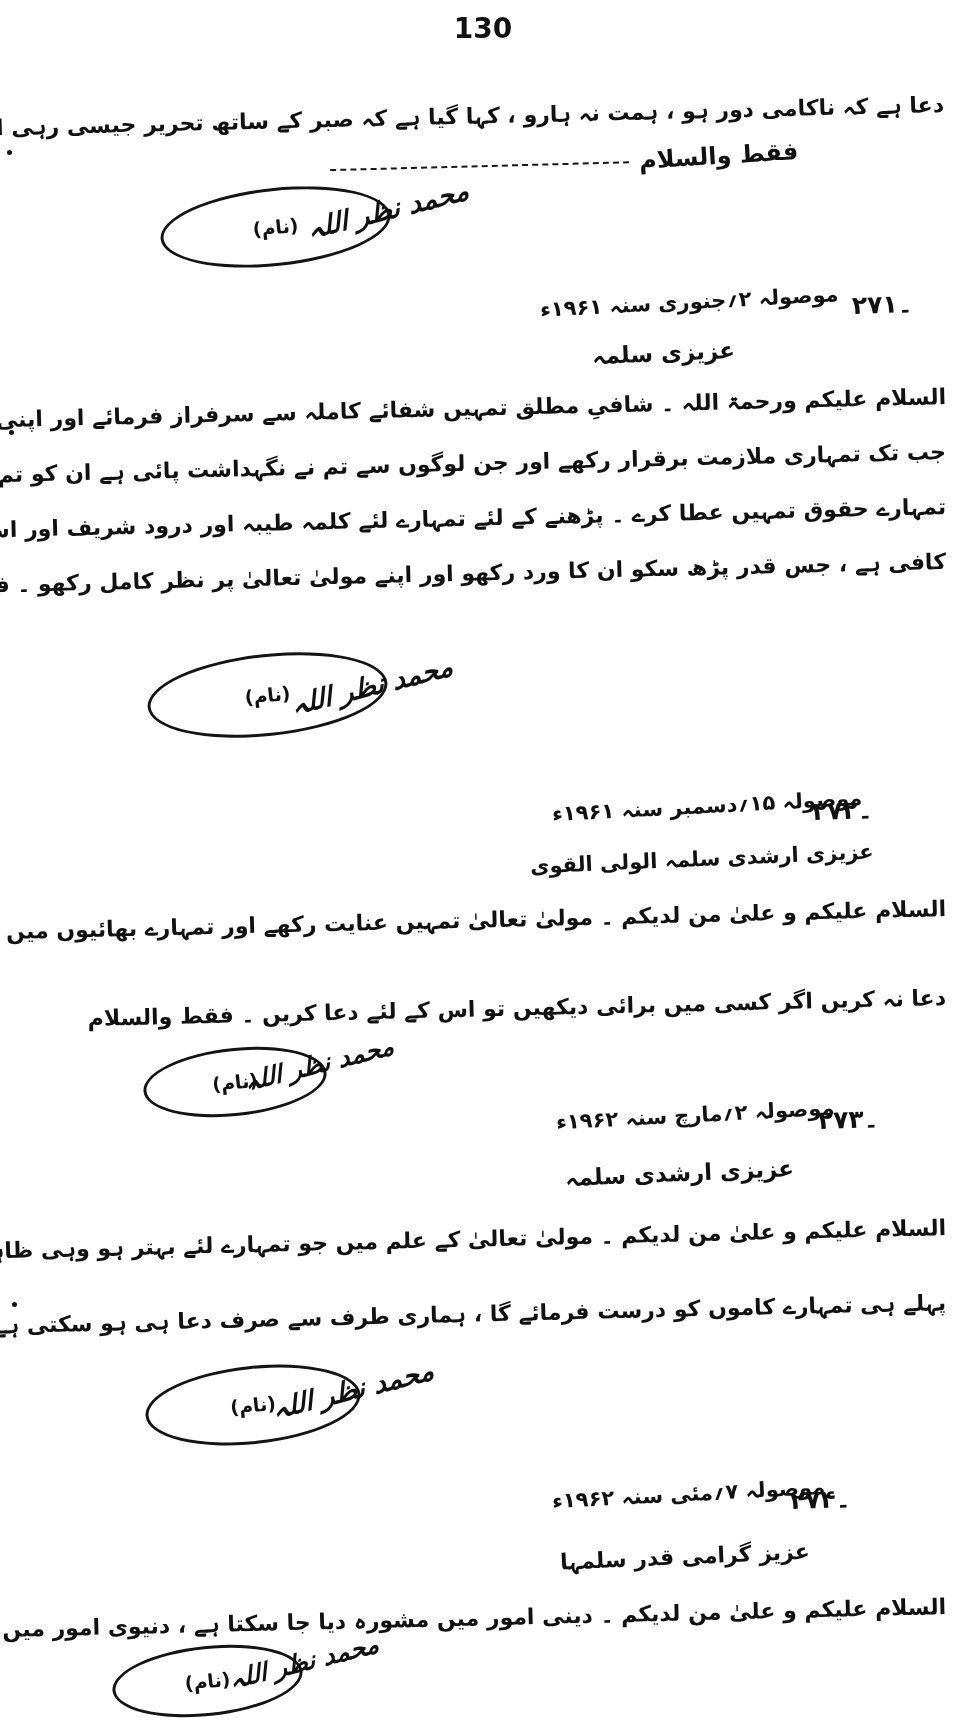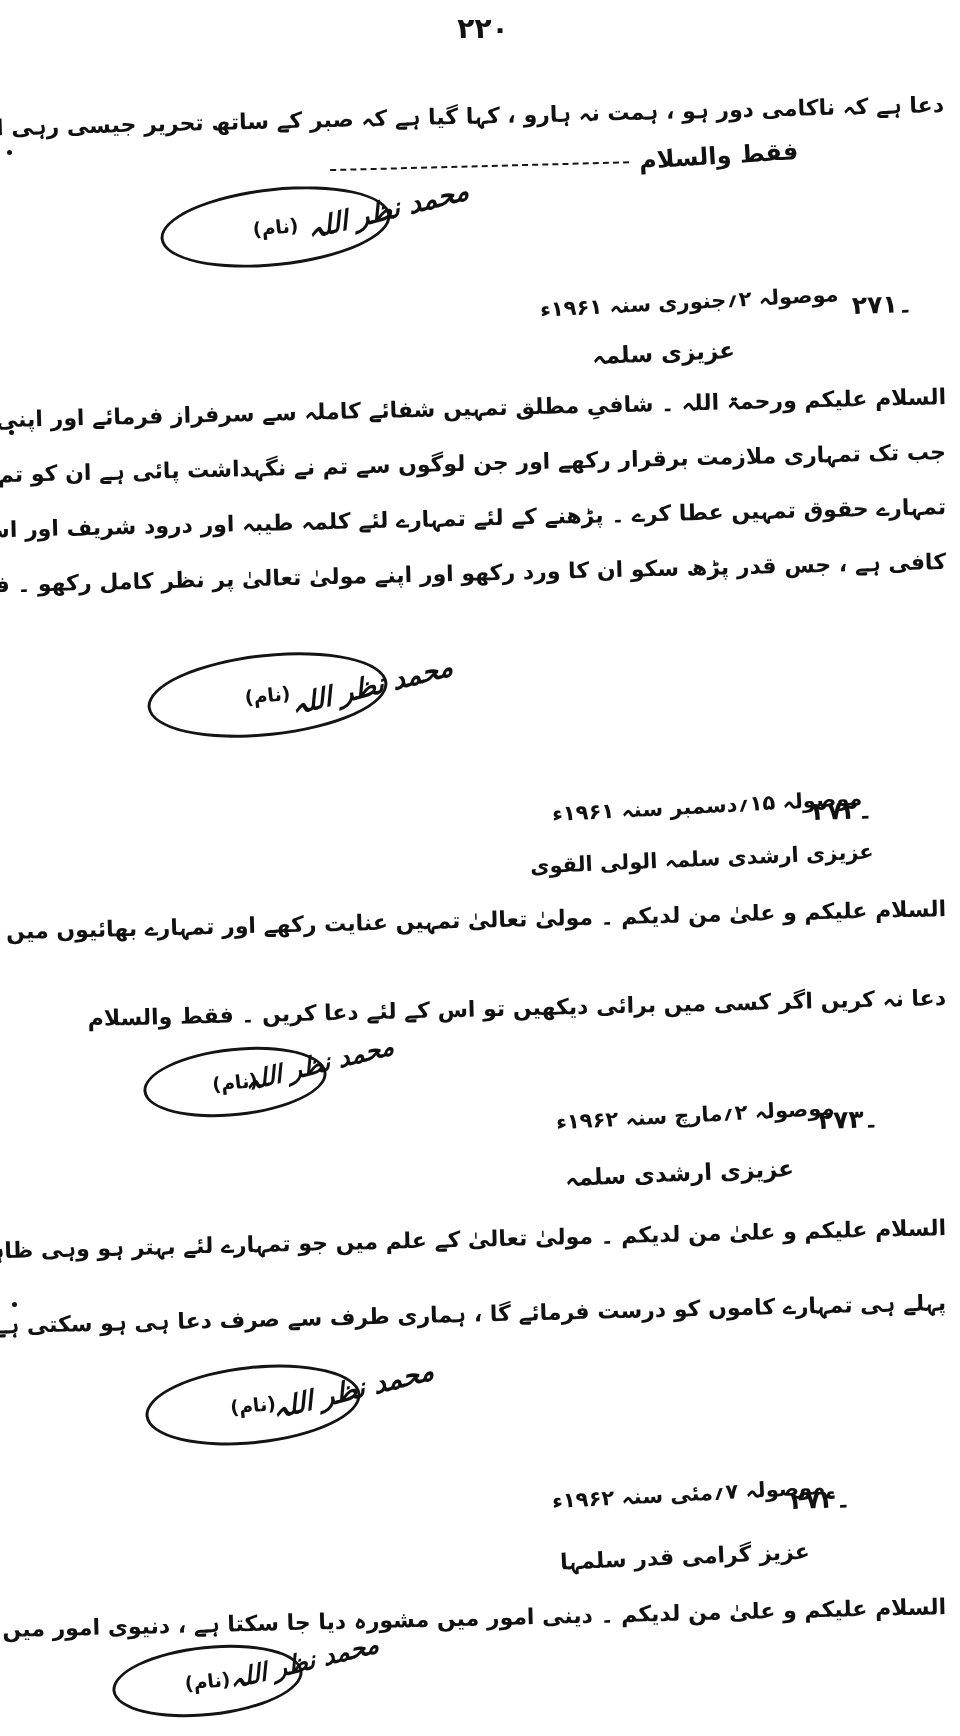--- a/index.html
+++ b/index.html
@@ -68,21 +68,21 @@
   .speck{
     position:absolute;width:5px;height:5px;border-radius:50%;
     background:#141414;
   }
 </style>
 </head>
 <body>
 
 <div class="page">
 
-  <div class="page-number">۲۲۰</div>
+  <div class="page-number">130</div>
 
   <div class="body-line" style="top:92px;right:16px;width:895px;">دعا ہے کہ ناکامی دور ہو ، ہمت نہ ہارو ، کہا گیا ہے کہ صبر کے ساتھ تحریر جیسی رہی اس کا انجام بہتر ہوگا ، انشاء القادر المطلق ۔</div>
   <div class="closing-row" style="top:146px;left:330px;width:468px;">
     <span class="closing-text">فقط والسلام</span>
     <span class="dash-rule"></span>
   </div>
 
   <div class="sig" style="left:140px;top:180px;width:380px;height:110px;">
     <div class="oval" style="left:20px;top:8px;width:225px;height:72px;">
       <span>(نام)</span>

